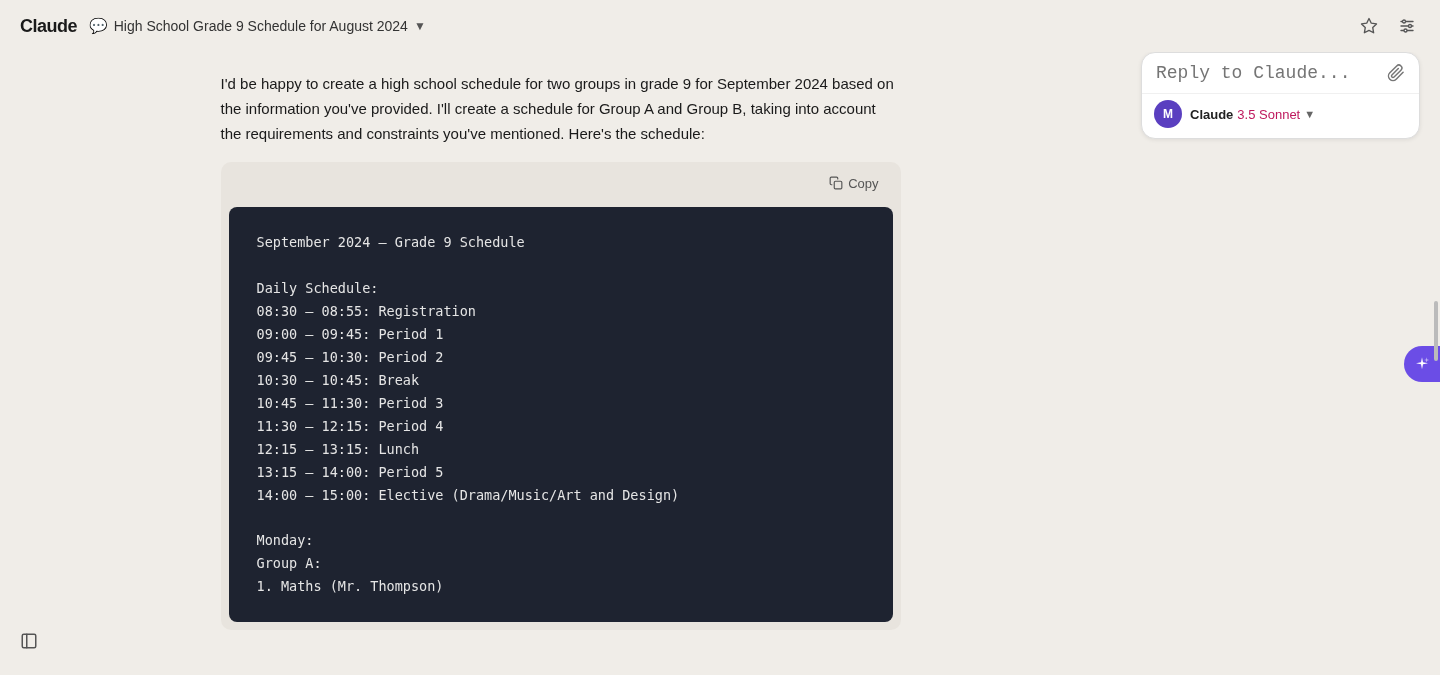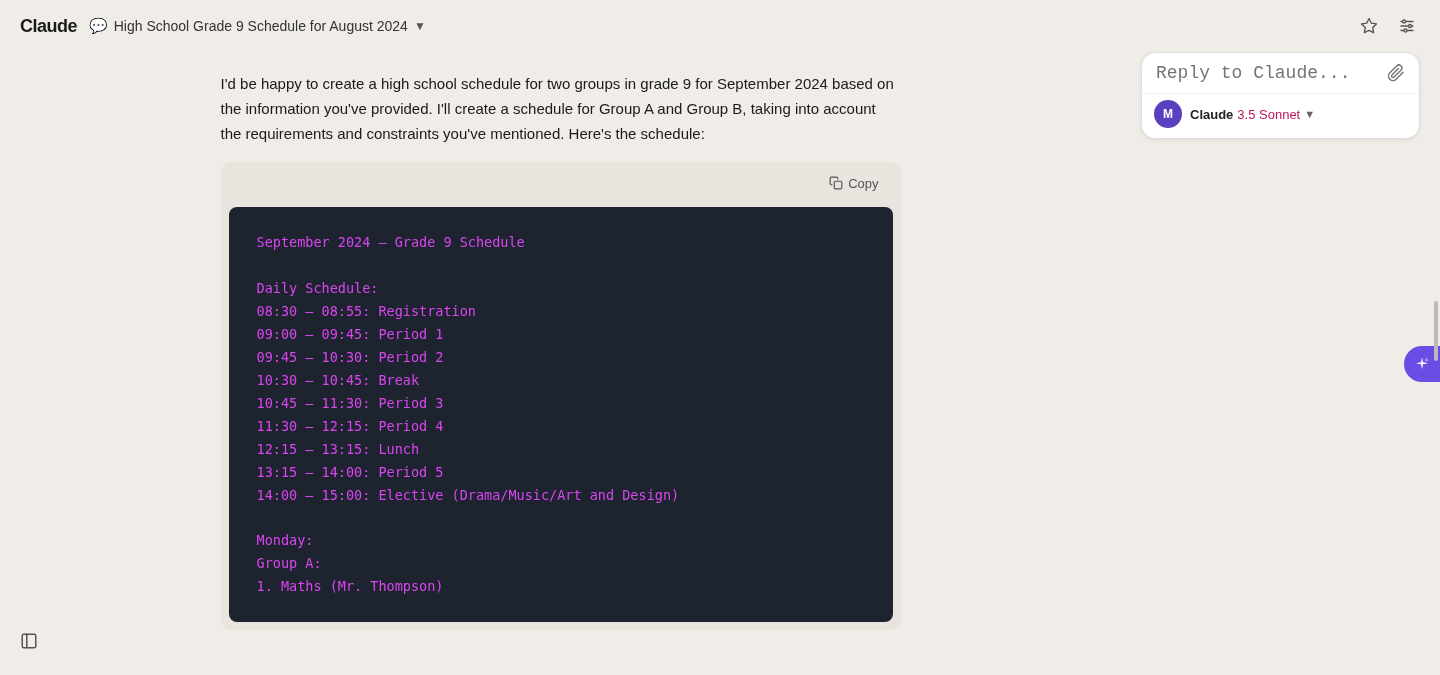--- a/index.html
+++ b/index.html
@@ -152,21 +152,21 @@
       margin: 0 8px 8px 8px;
       font-family: 'Courier New', 'Monaco', monospace;
       font-size: 13.5px;
       line-height: 1.7;
       color: #c8cdd8;
       overflow-x: auto;
     }
 
     .code-terminal pre {
       white-space: pre;
-      color: #d946ef;
+      color: #e5e5e5;
     }
 
     
     .input-area {
       padding: 0 20px 16px;
       display: flex;
       flex-direction: column;
       align-items: center;
     }
 

